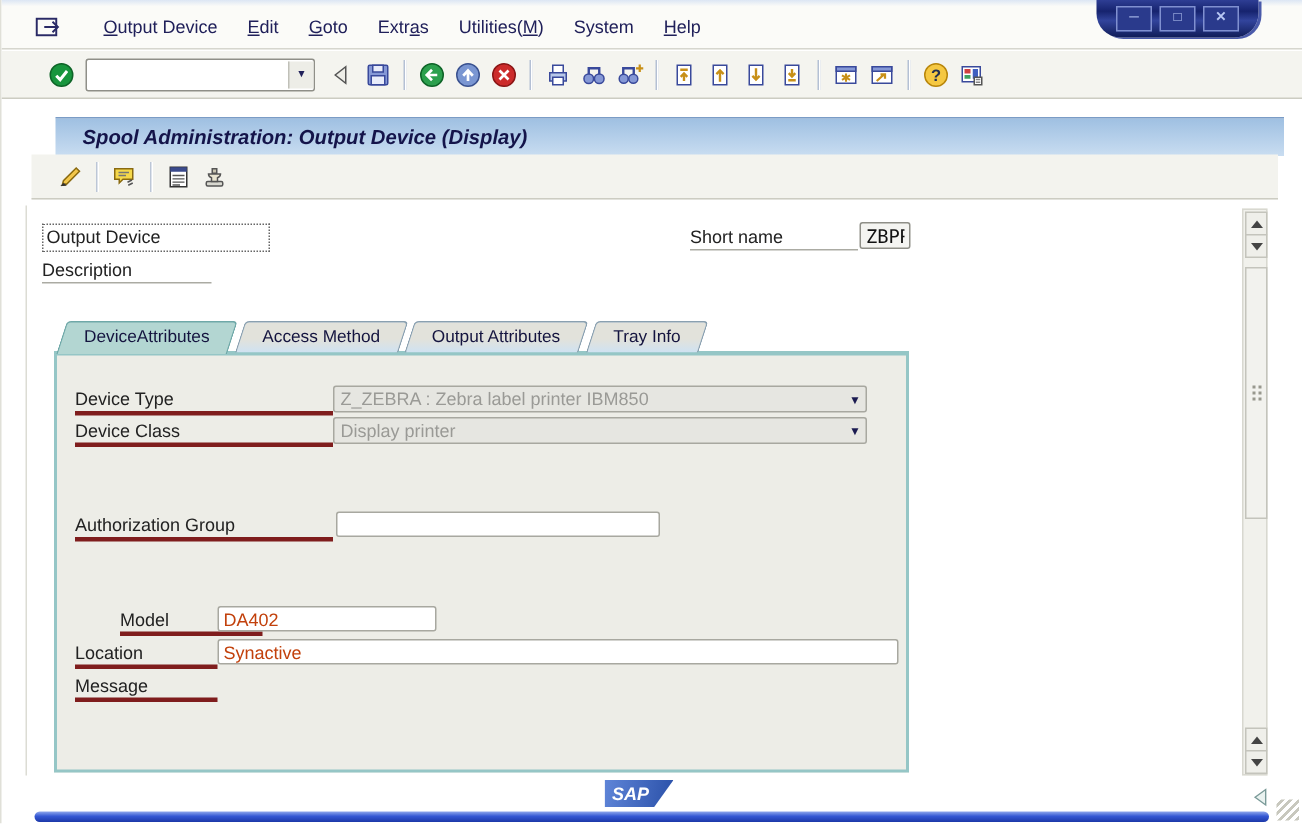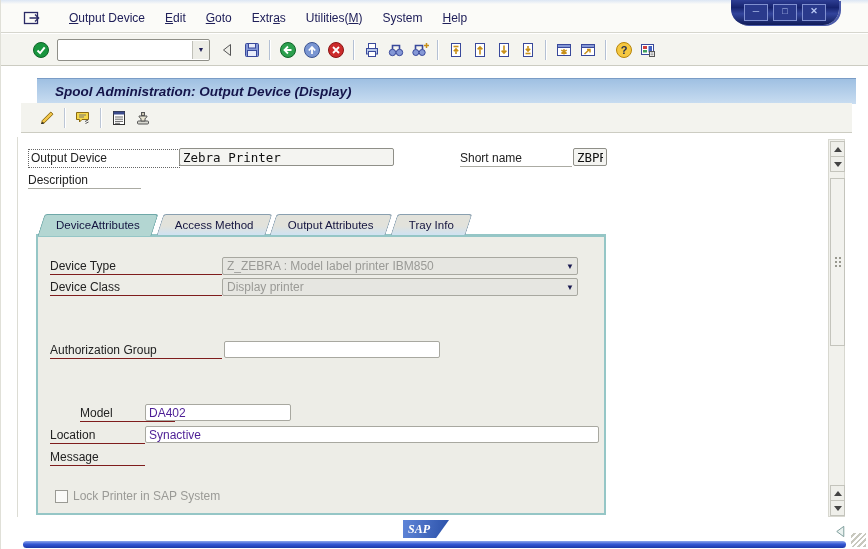--- a/index.html
+++ b/index.html
@@ -63,48 +63,48 @@
   .tabstrip{position:absolute;left:40px;top:214px;height:21px;display:flex;z-index:2;}
   .tab{height:20px;padding:0 14px;margin-right:5px;transform:skewX(-18deg);
        border:1px solid #8AA0B0;border-bottom:none;border-radius:3px 3px 0 0;
        background:linear-gradient(#E2E2DB 55%,#CFE2F2);cursor:default;}
   .tab .tlabel{display:block;transform:skewX(18deg);font-size:11.5px;line-height:20px;color:#14143F;}
   .tab.active{background:#B3D6D2;border-color:#6FA8A8;height:21px;}
 
   
   .panel{position:absolute;left:35px;top:234px;width:570px;height:281px;background:#EDEDE7;
          border:2px solid #95C6C6;border-top:3px solid #95C6C6;box-sizing:border-box;}
-  .panel .row-lbl{position:absolute;font-size:12px;color:#222;height:15px;border-bottom:1px solid #7f1d1d;}
+  .panel .row-lbl{position:absolute;font-size:12px;color:#222;height:15px;border-bottom:3px solid #7f1d1d;}
   .select{position:absolute;height:18px;background:#E6E6E1;border:1px solid #A8A8A0;border-radius:2px;
           box-sizing:border-box;display:flex;align-items:center;}
   .select .sval{flex:1;font-size:12px;color:#9A9A96;padding:0 4px;white-space:nowrap;overflow:hidden;}
   .select .arrow{width:14px;font-size:8px;color:#1A1A50;text-align:center;}
   .pinp{position:absolute;background:#FFFFFF;border:1px solid #A8A8A0;border-radius:2px;height:17px;
-        font-size:12px;color:#4c1d95;padding:1px 3px;box-sizing:border-box;font-family:"Liberation Sans",sans-serif;}
+        font-size:12px;color:#c2410c;padding:1px 3px;box-sizing:border-box;font-family:"Liberation Sans",sans-serif;}
   .cbrow{position:absolute;left:17px;top:252px;display:flex;align-items:center;gap:5px;}
   .cbbox{width:13px;height:13px;background:#FAFAF8;border:1px solid #9A9A94;box-sizing:border-box;}
   .cblabel{font-size:12px;color:#9A9A96;}
 
   
   .vscroll{position:absolute;left:827px;top:139px;width:17px;height:378px;background:#F1F1EC;
            border:1px solid #D8D8D0;box-sizing:border-box;}
   .sbtn{position:absolute;left:1px;width:13px;height:14px;background:#EFEFEA;border:1px solid #C4C4BC;
         display:flex;align-items:center;justify-content:center;}
   .tri-up{width:0;height:0;border-left:4px solid transparent;border-right:4px solid transparent;border-bottom:5px solid #444;}
   .tri-dn{width:0;height:0;border-left:4px solid transparent;border-right:4px solid transparent;border-top:5px solid #444;}
   .thumb{position:absolute;left:1px;top:38px;width:13px;height:166px;background:#F2F2EE;
          border:1px solid #C4C4BC;}
   .grip{position:absolute;left:4px;top:78px;width:2px;height:2px;background:#98988E;
         box-shadow:4px 0 #98988E,0 4px #98988E,4px 4px #98988E,0 8px #98988E,4px 8px #98988E;}
 
   
   .saplogo{position:absolute;left:402px;top:520px;width:46px;height:18px;
            background:linear-gradient(100deg,#5F85D8,#2A50A8);
            clip-path:polygon(0 0,100% 0,72% 100%,0 100%);
-           color:#fff;font-weight:bold;font-style:italic;font-size:12px;line-height:18px;padding-left:5px;box-sizing:border-box;font-family:Liberation Serif, serif;}
+           color:#fff;font-weight:bold;font-style:italic;font-size:12px;line-height:18px;padding-left:5px;box-sizing:border-box;}
   .statustri{position:absolute;left:832px;top:524px;width:15px;height:15px;}
   .grip-corner{position:absolute;left:850px;top:533px;width:15px;height:14px;
                background:repeating-linear-gradient(135deg,#FFFFFF 0 2px,#C8C8BE 2px 4px);}
   .bottombar{position:absolute;left:22px;top:541px;width:823px;height:7px;border-radius:4px;
              background:linear-gradient(#8FA8EC,#3558D4 45%,#1C38A8);}
   .leftline{position:absolute;left:16px;top:137px;width:1px;height:380px;background:#DCDCD4;}
 </style>
 </head>
 <body>
 
@@ -292,21 +292,20 @@
           <rect x="3.5" y="12" width="11" height="3" rx="1" fill="#D8D8D0" stroke="#555"></rect>
           <path d="M7 12V9.5C5.5 9 5 8 5 7h8c0 1-.5 2-2 2.5V12z" fill="#E8E4D0" stroke="#555"></path>
           <rect x="7.5" y="3.5" width="3" height="3" fill="#C8C4B0" stroke="#555"></rect>
         </svg>
     </span>
   </div>
 
   <div class="leftline"></div>
 
   <span class="lbl lbl-outputdevice">Output Device</span>
-  <input class="inp mono inp-outputdevice" readonly="" value="Zebra Printer" style="">
   <span class="lbl uline lbl-shortname">Short name</span>
   <input class="inp mono inp-shortname" readonly="" value="ZBPR" style="">
   <span class="lbl uline lbl-description">Description</span>
 
   <div class="tabstrip">
     <div class="tab active">
         <span class="tlabel">DeviceAttributes</span>
       </div>
     <div class="tab">
         <span class="tlabel">Access Method</span>
@@ -315,44 +314,40 @@
         <span class="tlabel">Output Attributes</span>
       </div>
     <div class="tab">
         <span class="tlabel">Tray Info</span>
       </div>
   </div>
 
   <div class="panel">
     <span class="row-lbl" style="left:12px;top:22px;width:172px;">Device Type</span>
     <div class="select" style="left:184px;top:20px;width:356px;">
-      <span class="sval">Z_ZEBRA : Model label printer IBM850</span>
+      <span class="sval">Z_ZEBRA : Zebra label printer IBM850</span>
       <span class="arrow">▼</span>
     </div>
     <span class="row-lbl" style="left:12px;top:43px;width:172px;">Device Class</span>
     <div class="select" style="left:184px;top:41px;width:356px;">
       <span class="sval">Display printer</span>
       <span class="arrow">▼</span>
     </div>
 
     <span class="row-lbl" style="left:12px;top:106px;width:172px;">Authorization Group</span>
     <input class="pinp" style="left: 186px; top: 104px; width: 216px;" readonly="" value="">
 
     <span class="row-lbl" style="left:12px;top:169px;width:95px;margin-left:30px;">Model</span>
     <input class="pinp" style="left: 107px; top: 167px; width: 146px;" readonly="" value="DA402">
 
     <span class="row-lbl" style="left:12px;top:191px;width:95px;">Location</span>
     <input class="pinp" style="left: 107px; top: 189px; width: 454px;" readonly="" value="Synactive">
 
     <span class="row-lbl" style="left:12px;top:213px;width:95px;">Message</span>
 
-    <div class="cbrow">
-      <span class="cbbox"></span>
-      <span class="cblabel">Lock Printer in SAP System</span>
-    </div>
   </div>
 
   <div class="vscroll">
     <span class="sbtn" style="top:1px;">
         <span class="tri-up"></span>
       </span>
     <span class="sbtn" style="top:16px;">
         <span class="tri-dn"></span>
       </span>
     <span class="thumb">

